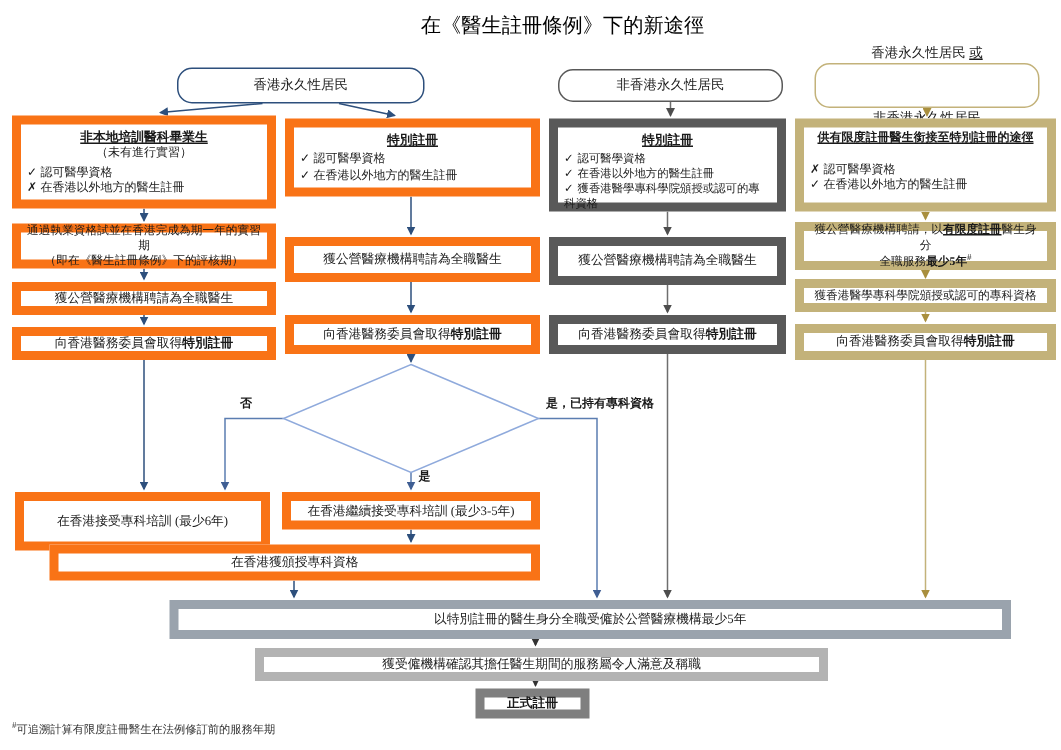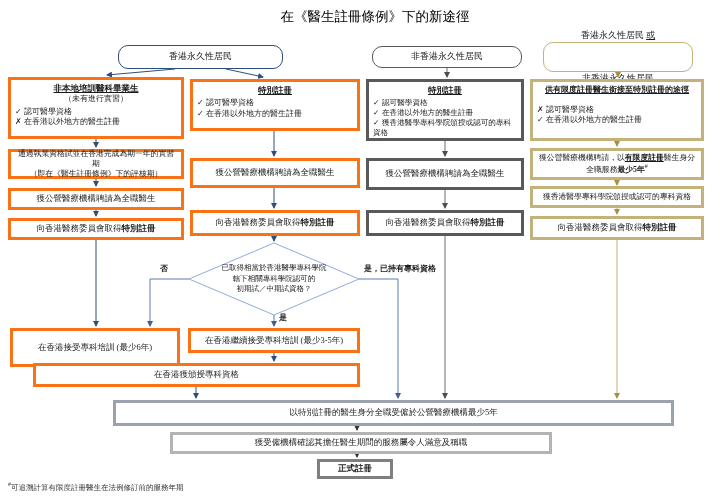--- a/index.html
+++ b/index.html
@@ -5,21 +5,21 @@
   html,body{margin:0;padding:0;background:#fff;}
   .stage{position:relative;width:707px;height:500px;background:#ffffff;overflow:hidden;
          font-family:"Liberation Serif","DejaVu Serif",serif;color:#1a1a1a;}
   .abs{position:absolute;box-sizing:border-box;}
   .title{position:absolute;left:40px;top:8px;width:670px;text-align:center;font-size:13.5px;color:#000;}
   .hdr{position:absolute;box-sizing:border-box;border:1px solid #2d4f7c;border-radius:10px;
        display:flex;flex-direction:column;align-items:center;justify-content:center;
        text-align:center;font-size:9px;line-height:1.25;background:#fff;}
   .hdr.gray{border-color:#595959;}
   .hdr.gold{border-color:#c3b27a;}
-  .box{position:absolute;box-sizing:border-box;border:3px solid #f97316;background:#fff;
+  .box{position:absolute;box-sizing:border-box;border:6px solid #f97316;background:#fff;
        font-size:8.5px;line-height:1.32;display:flex;flex-direction:column;justify-content:center;
        align-items:center;text-align:center;padding:2px 4px;}
   .box.top{justify-content:flex-start;padding-top:3px;}
   .box.gray{border-color:#595959;}
   .box.gold{border-color:#c3b27a;}
   .box.w1{border-color:#9aa3ad;margin-left:36px;}
   .box.w2{border-color:#b3b3b3;}
   .box.fr{border-color:#7f7f7f;font-weight:bold;text-align:center;}
   .btitle{font-weight:bold;text-decoration:underline;font-size:8.5px;white-space:nowrap;}
   .bsub{font-size:8px;}
@@ -164,25 +164,20 @@
     <span><span>獲公營醫療機構聘請，以</span><span class="bu">有限度註冊</span><span>醫生身分</span></span>
     <span><span>全職服務</span><span class="b">最少5年</span><sup>#</sup></span>
   </div>
   <div class="box gold" style="left:530px;top:186px;width:174px;height:22px;font-size:7.8px;">
     <span>獲香港醫學專科學院頒授或認可的專科資格</span>
   </div>
   <div class="box gold" style="left:530px;top:216px;width:174px;height:24px;">
     <span><span>向香港醫務委員會取得</span><span class="b">特別註冊</span></span>
   </div>
 
-  <div class="dtext">
-    <div>已取得相當於香港醫學專科學院</div>
-    <div>轄下相關專科學院認可的</div>
-    <div>初期試／中期試資格？</div>
-  </div>
   <div class="lbl" style="left:160px;top:263px;">否</div>
   <div class="lbl" style="left:364px;top:263px;width:115px;">是，已持有專科資格</div>
   <div class="lbl" style="left:279px;top:312px;">是</div>
 
   <div class="box" style="left:10px;top:328px;width:170px;height:39px;">
     <span>在香港接受專科培訓 (最少6年)</span>
   </div>
   <div class="box" style="left:188px;top:328px;width:172px;height:25px;">
     <span>在香港繼續接受專科培訓 (最少3-5年)</span>
   </div>

